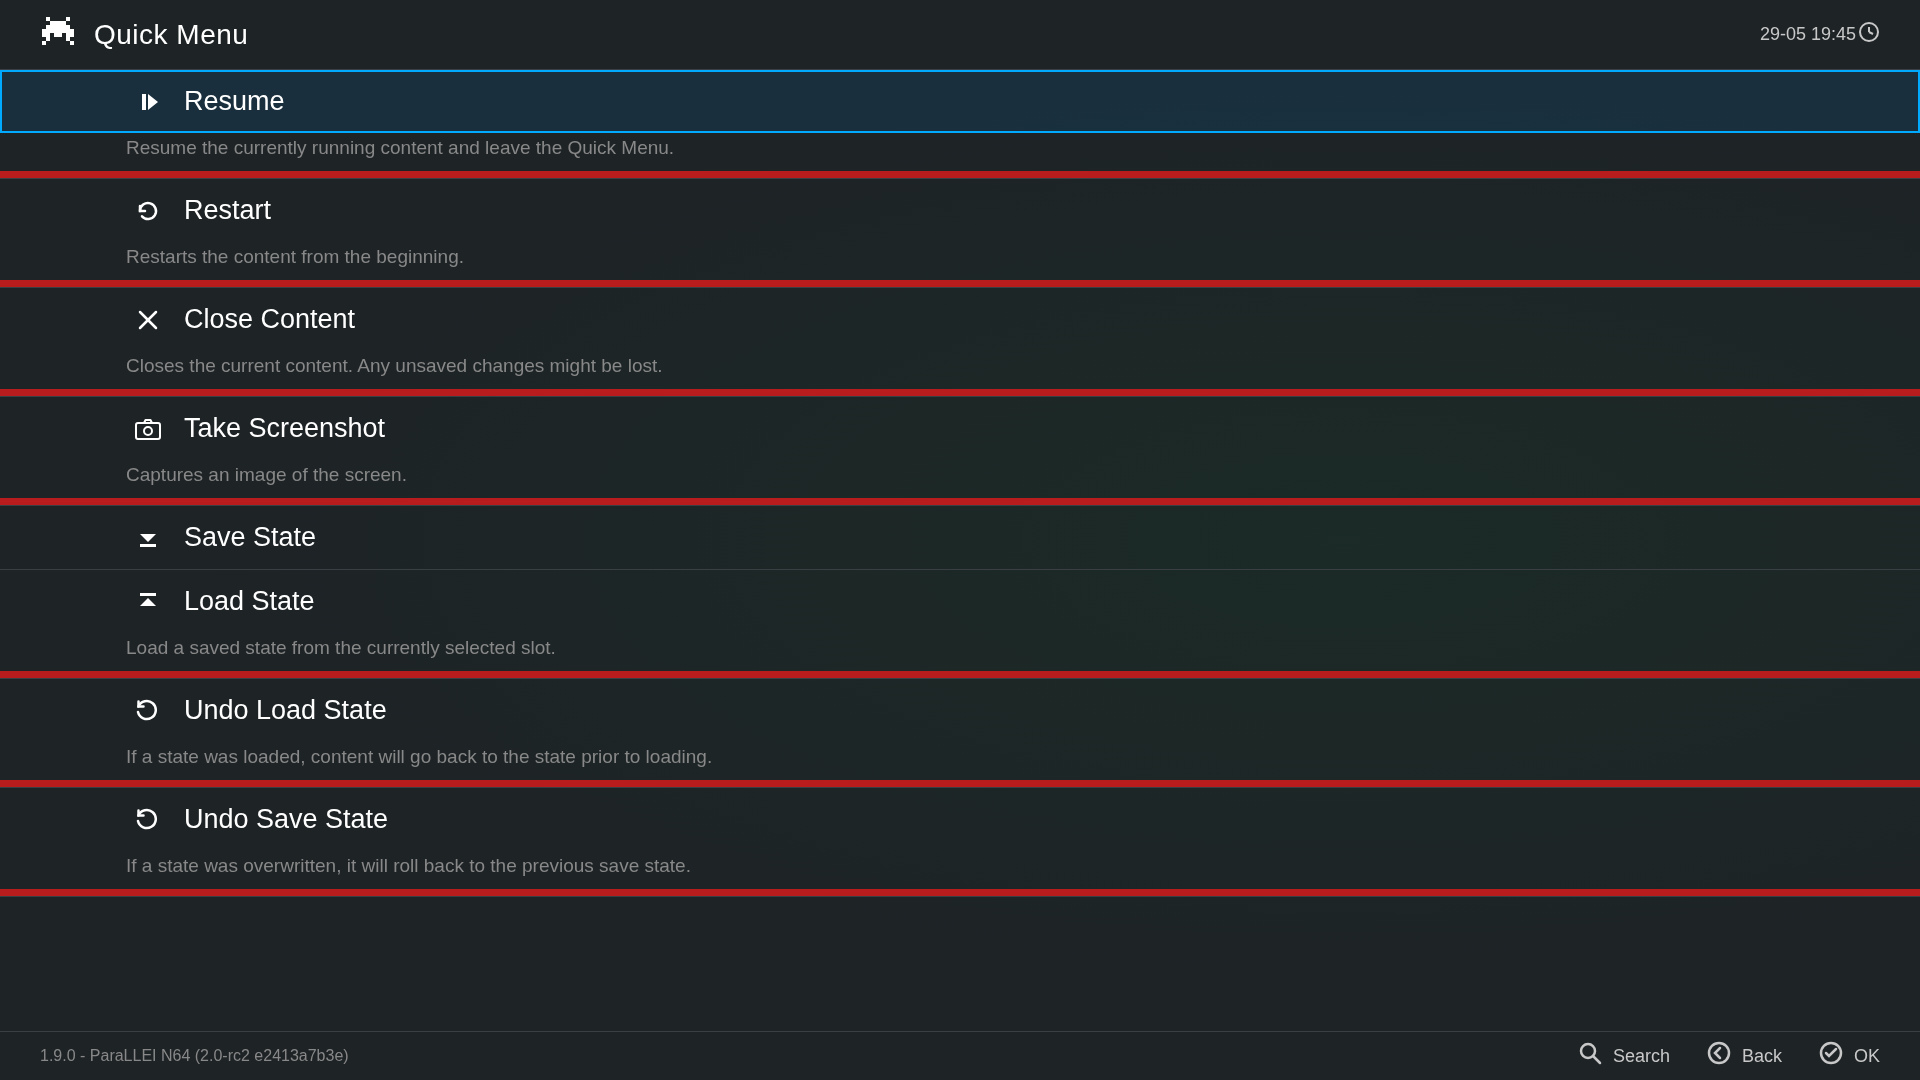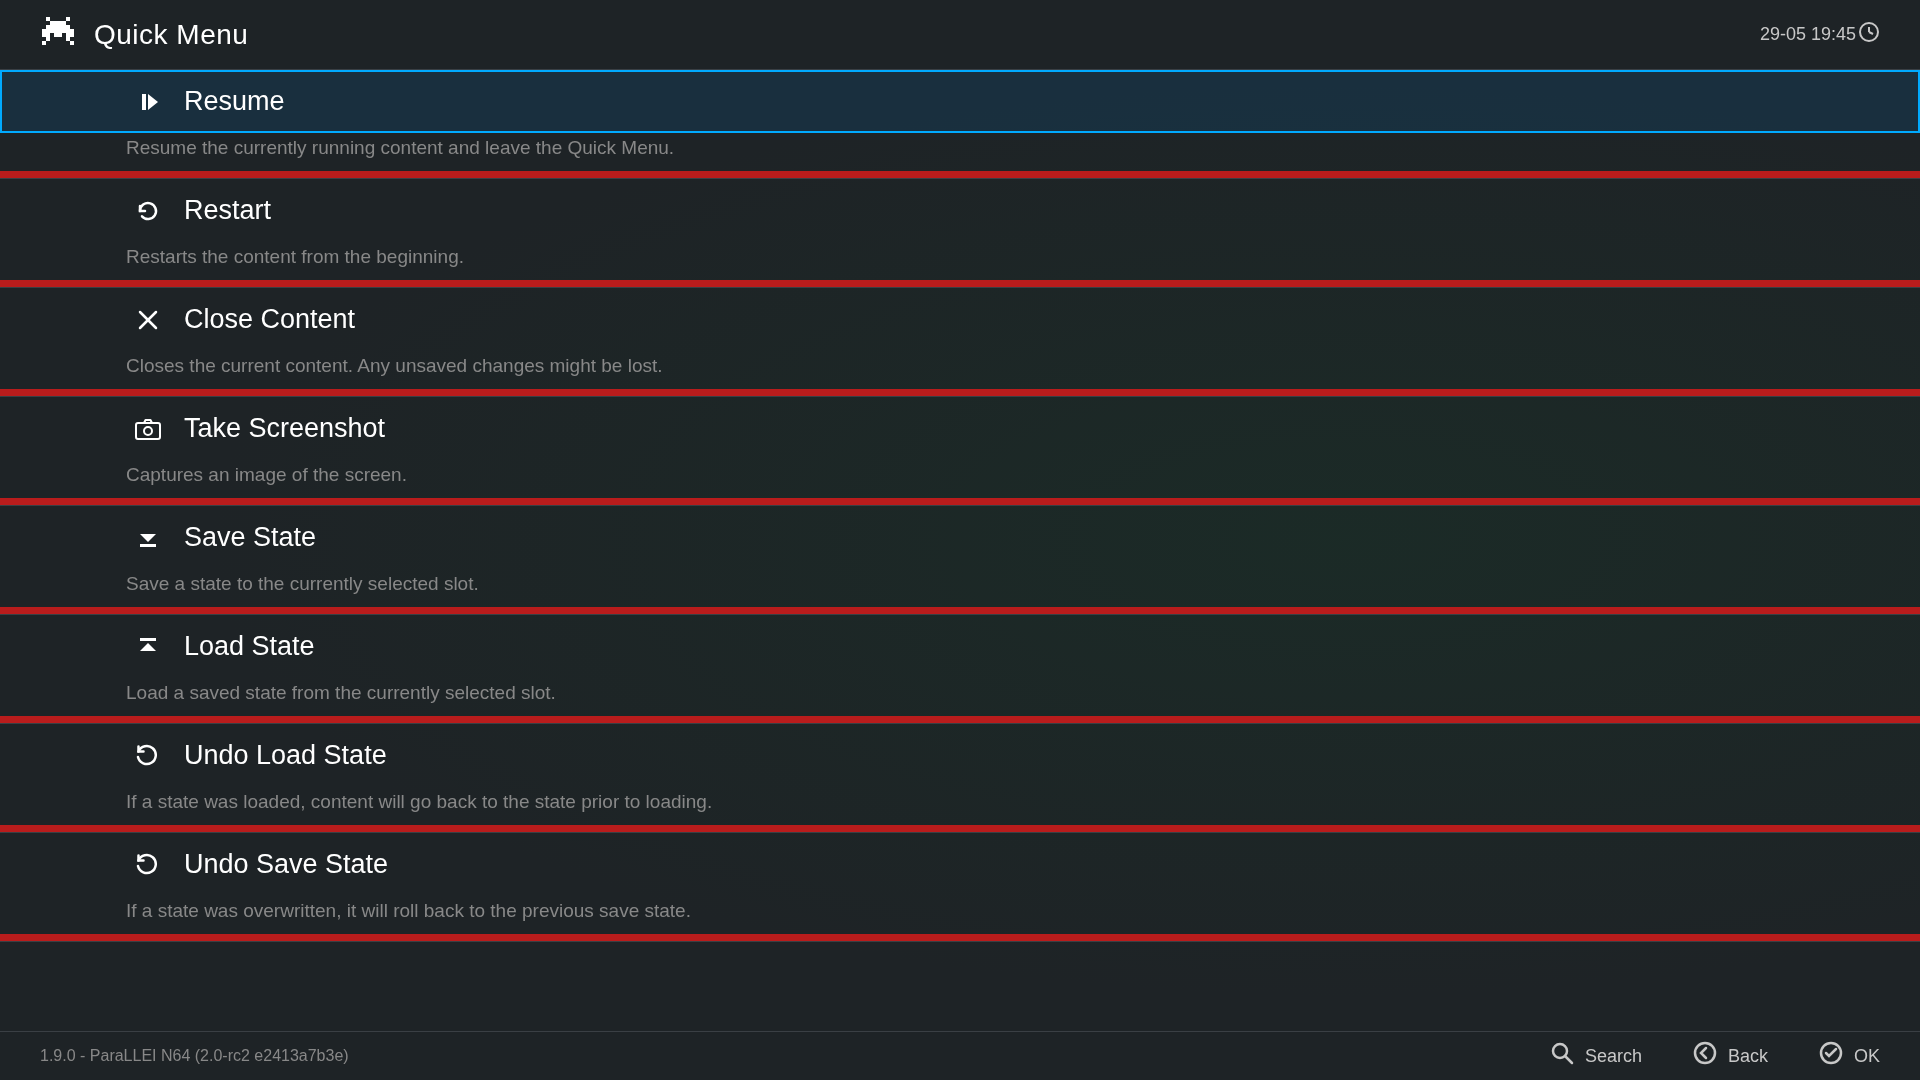--- a/index.html
+++ b/index.html
@@ -138,21 +138,21 @@
       flex-shrink: 0;
     }
 
     .footer-version {
       color: #888;
       font-size: 16px;
     }
 
     .footer-actions {
       display: flex;
-      gap: 50px;
+      gap: 36px;
     }
 
     .footer-action {
       display: flex;
       align-items: center;
       gap: 10px;
       color: #c8c8c8;
       font-size: 18px;
       cursor: pointer;
     }
@@ -259,21 +259,20 @@
     <div class="menu-section">
       <div class="menu-item">
         <span class="item-icon">
           <svg width="24" height="24" viewBox="0 0 24 24" fill="white">
             <polygon points="12,16 4,8 20,8"></polygon>
             <rect x="4" y="18" width="16" height="3"></rect>
           </svg>
         </span>
         <span class="item-label">Save State</span>
       </div>
-      <div class="menu-desc">Save a state to the currently selected slot.</div>
     </div>
 
     <div class="menu-section">
       <div class="menu-item">
         <span class="item-icon">
           <svg width="24" height="24" viewBox="0 0 24 24" fill="white">
             <polygon points="12,8 4,16 20,16"></polygon>
             <rect x="4" y="3" width="16" height="3"></rect>
           </svg>
         </span>

